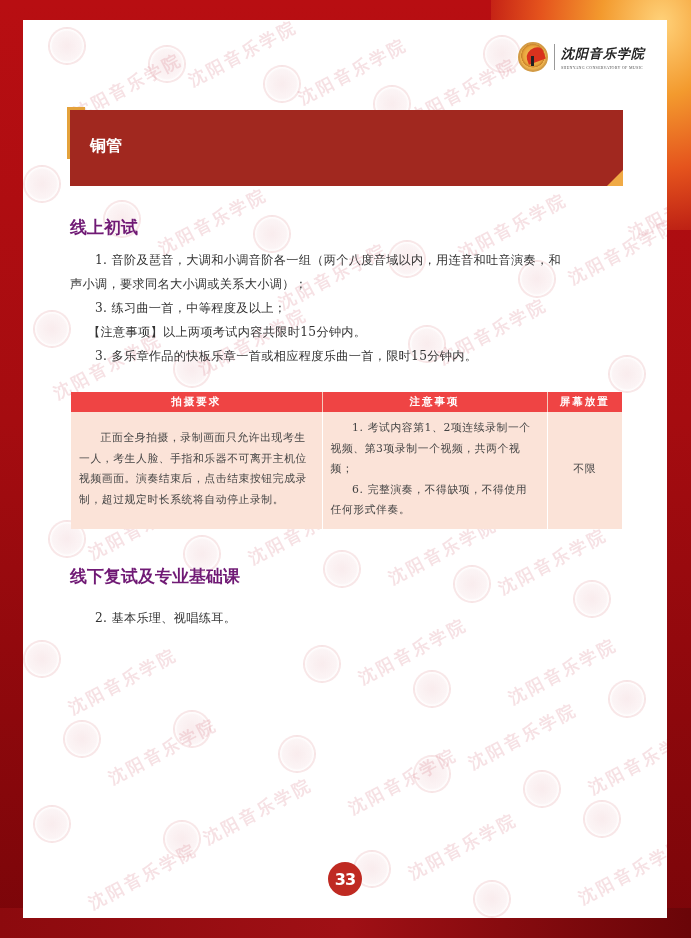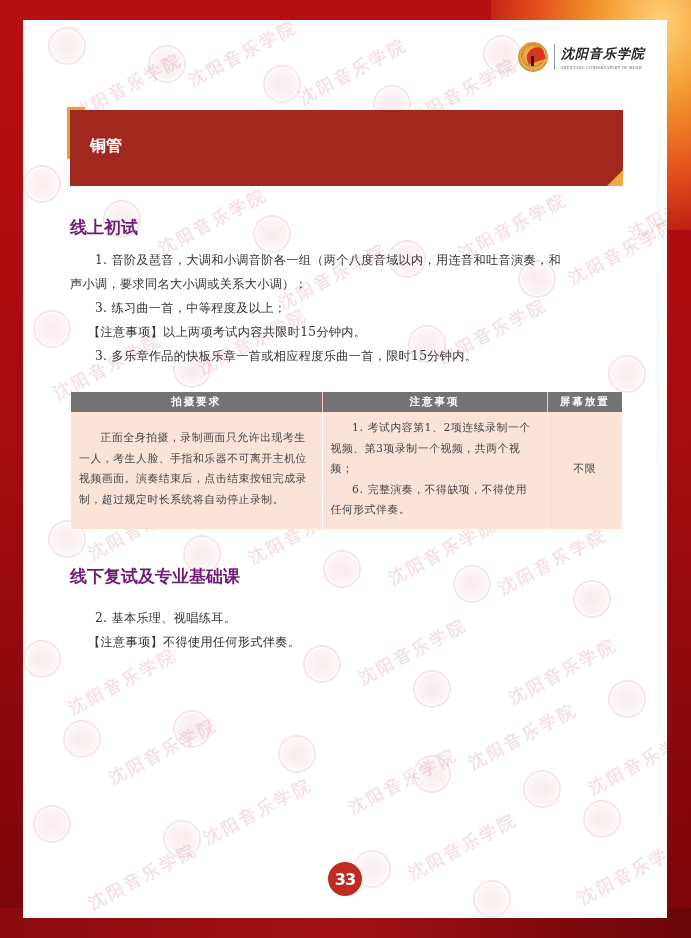--- a/index.html
+++ b/index.html
@@ -82,21 +82,21 @@
       font-size: 12.2px; color: #333; line-height: 24px; letter-spacing: 0.3px;
     }
     .para .indent { padding-left: 25px; }
     .para .hang { padding-left: 25px; }
 
     table.req {
       position: absolute; left: 48px; top: 372px; width: 551px;
       border-collapse: collapse; background: #fbe3d8;
     }
     table.req th {
-      background: #737373; color: #fff; font-size: 10.5px; height: 20px;
+      background: #ef4444; color: #fff; font-size: 10.5px; height: 20px;
       font-family: "DejaVu Sans", "Liberation Sans", sans-serif; font-weight: bold;
       border-right: 1px solid #f5c9bd; letter-spacing: 2px;
     }
     table.req th:last-child { border-right: none; }
     table.req td {
       font-size: 10.8px; color: #444; line-height: 20.5px; vertical-align: middle;
       padding: 6px 8px 8px 8px; border-right: 1px solid #ffffff; letter-spacing: 0.6px;
     }
     table.req td:last-child { border-right: none; text-align: center; }
     .ti { text-indent: 2em; }
@@ -226,17 +226,16 @@
           <div class="ti">6. 完整演奏，不得缺项，不得使用任何形式伴奏。</div>
         </td>
         <td>不限</td>
       </tr>
     </tbody>
   </table>
 
   <div class="section-title" style="top:545px;">线下复试及专业基础课</div>
   <div class="para" style="top:586px;">
     <div class="hang">2. 基本乐理、视唱练耳。</div>
-    <div class="hang" style="padding-left:18px;">【注意事项】不得使用任何形式伴奏。</div>
   </div>
 
   <div class="page-num">33</div>
 </div>
 
 </body></html>

